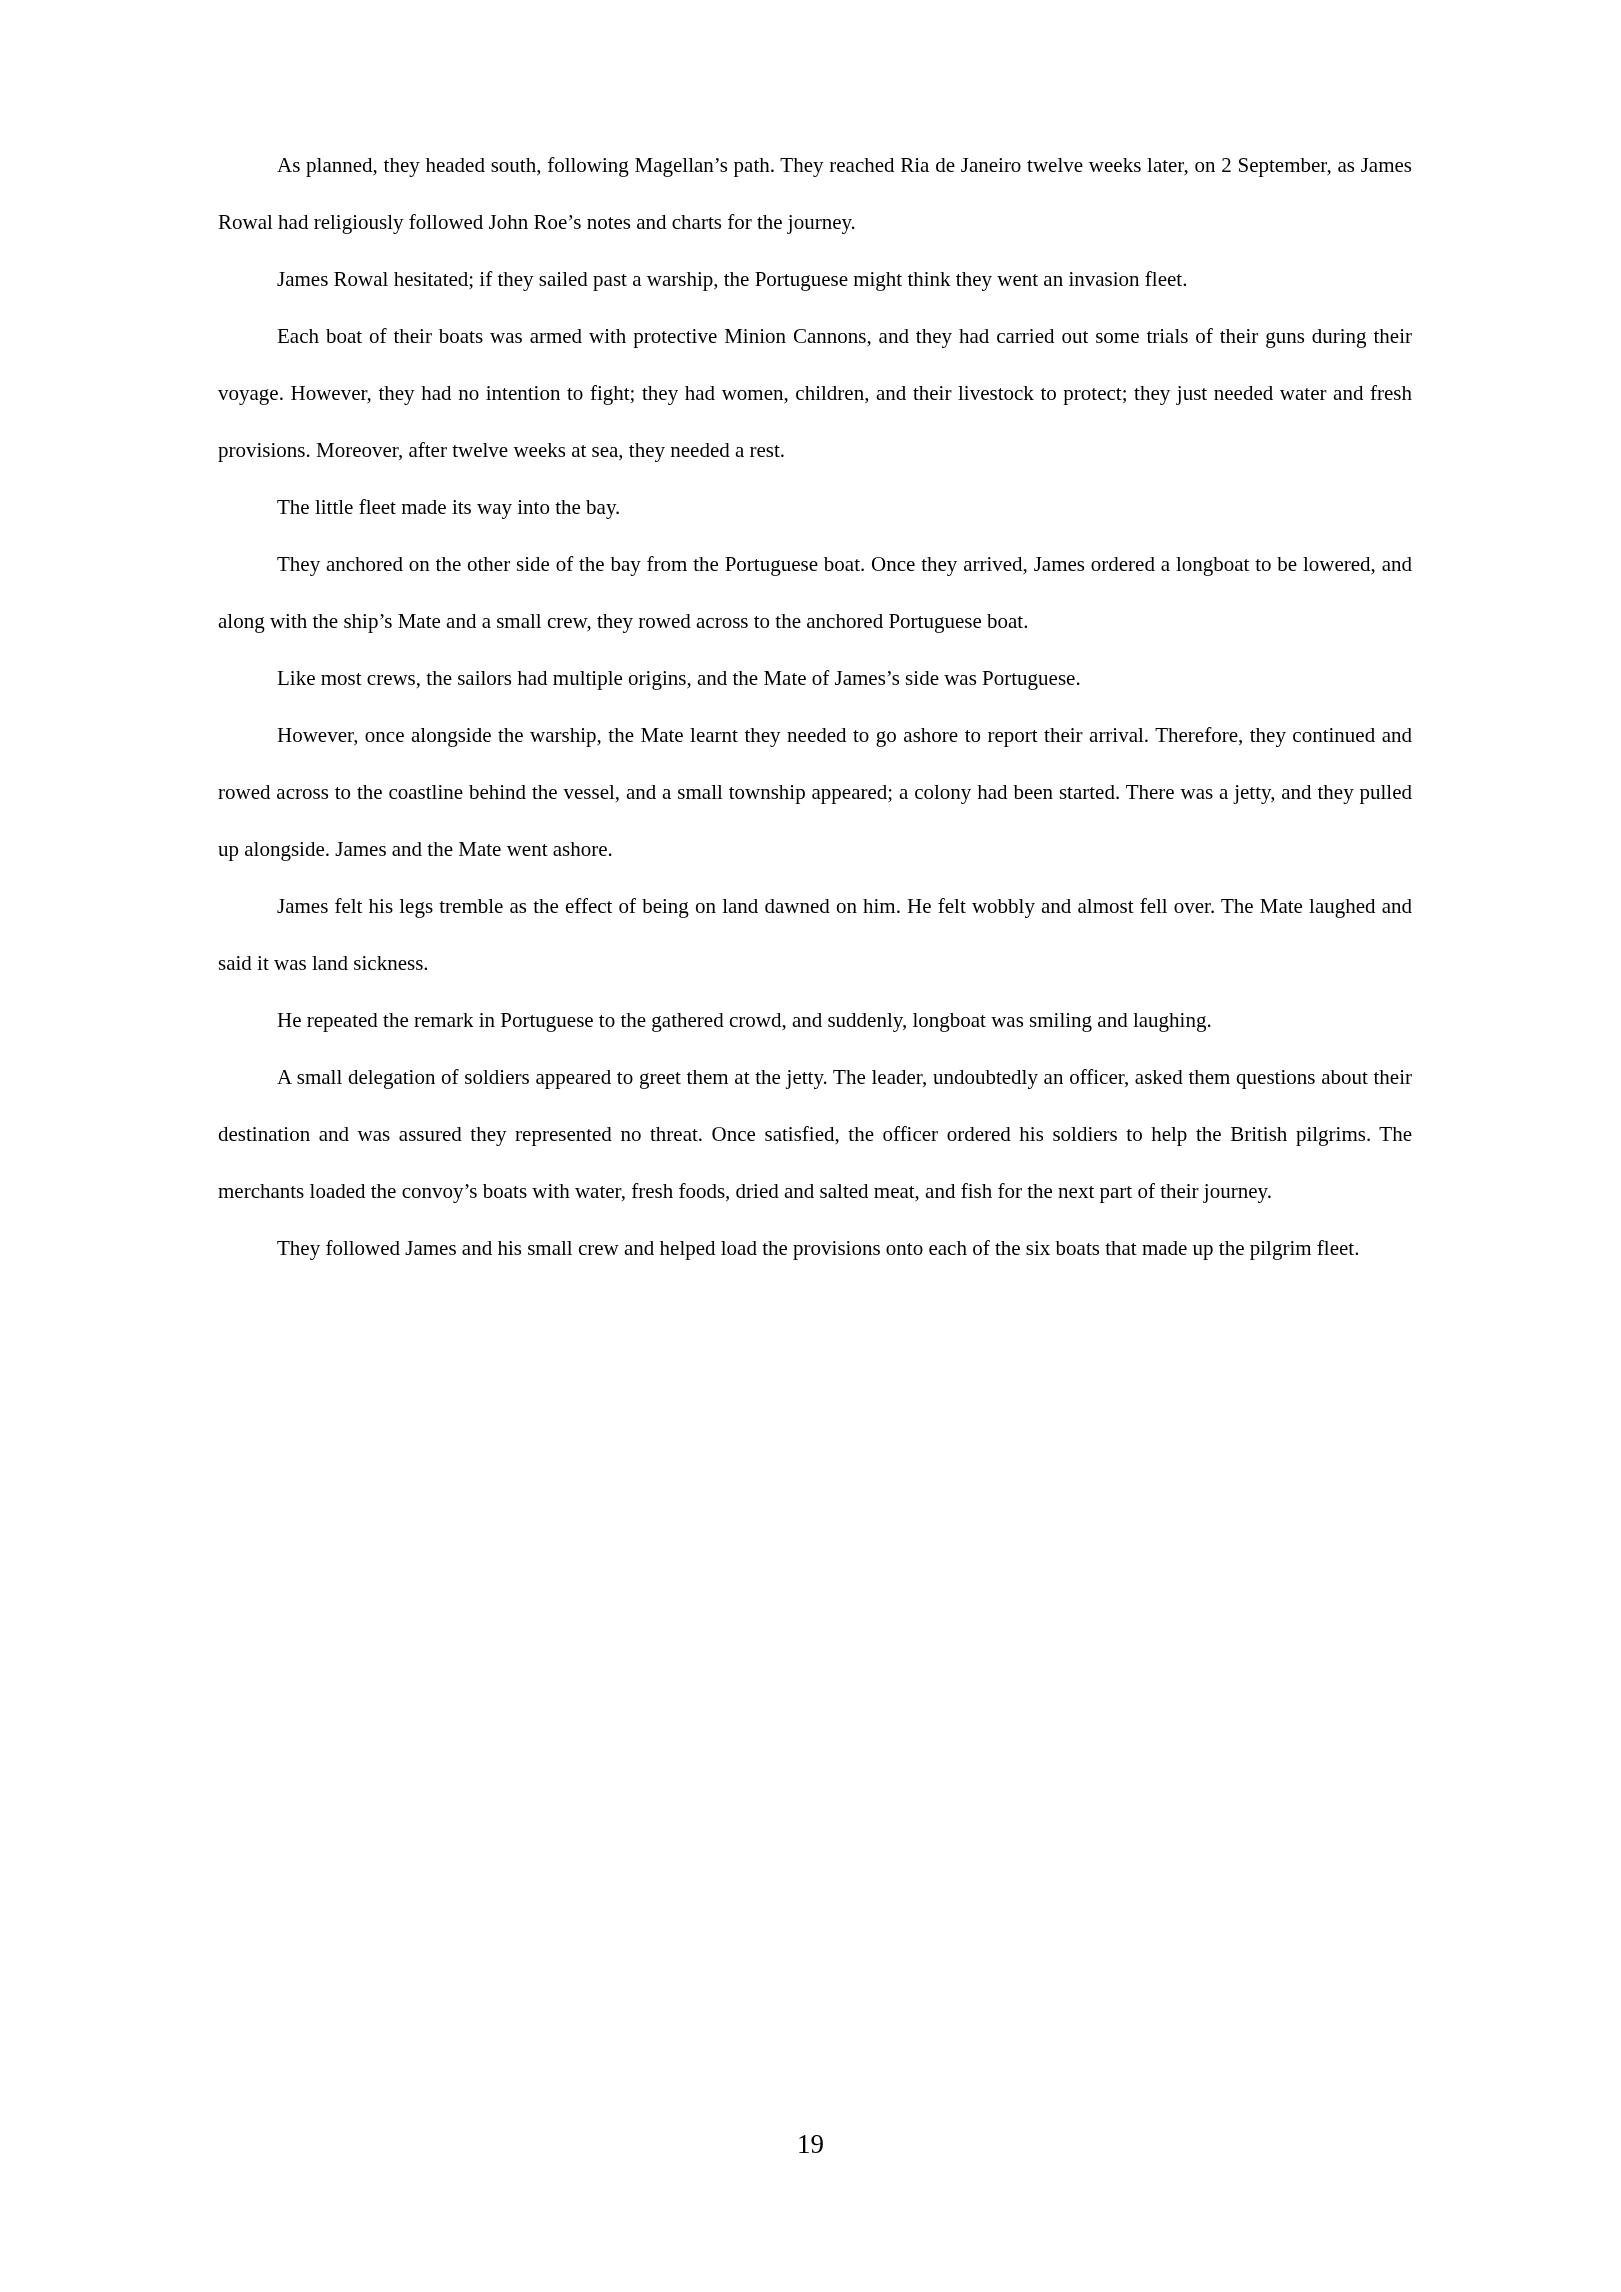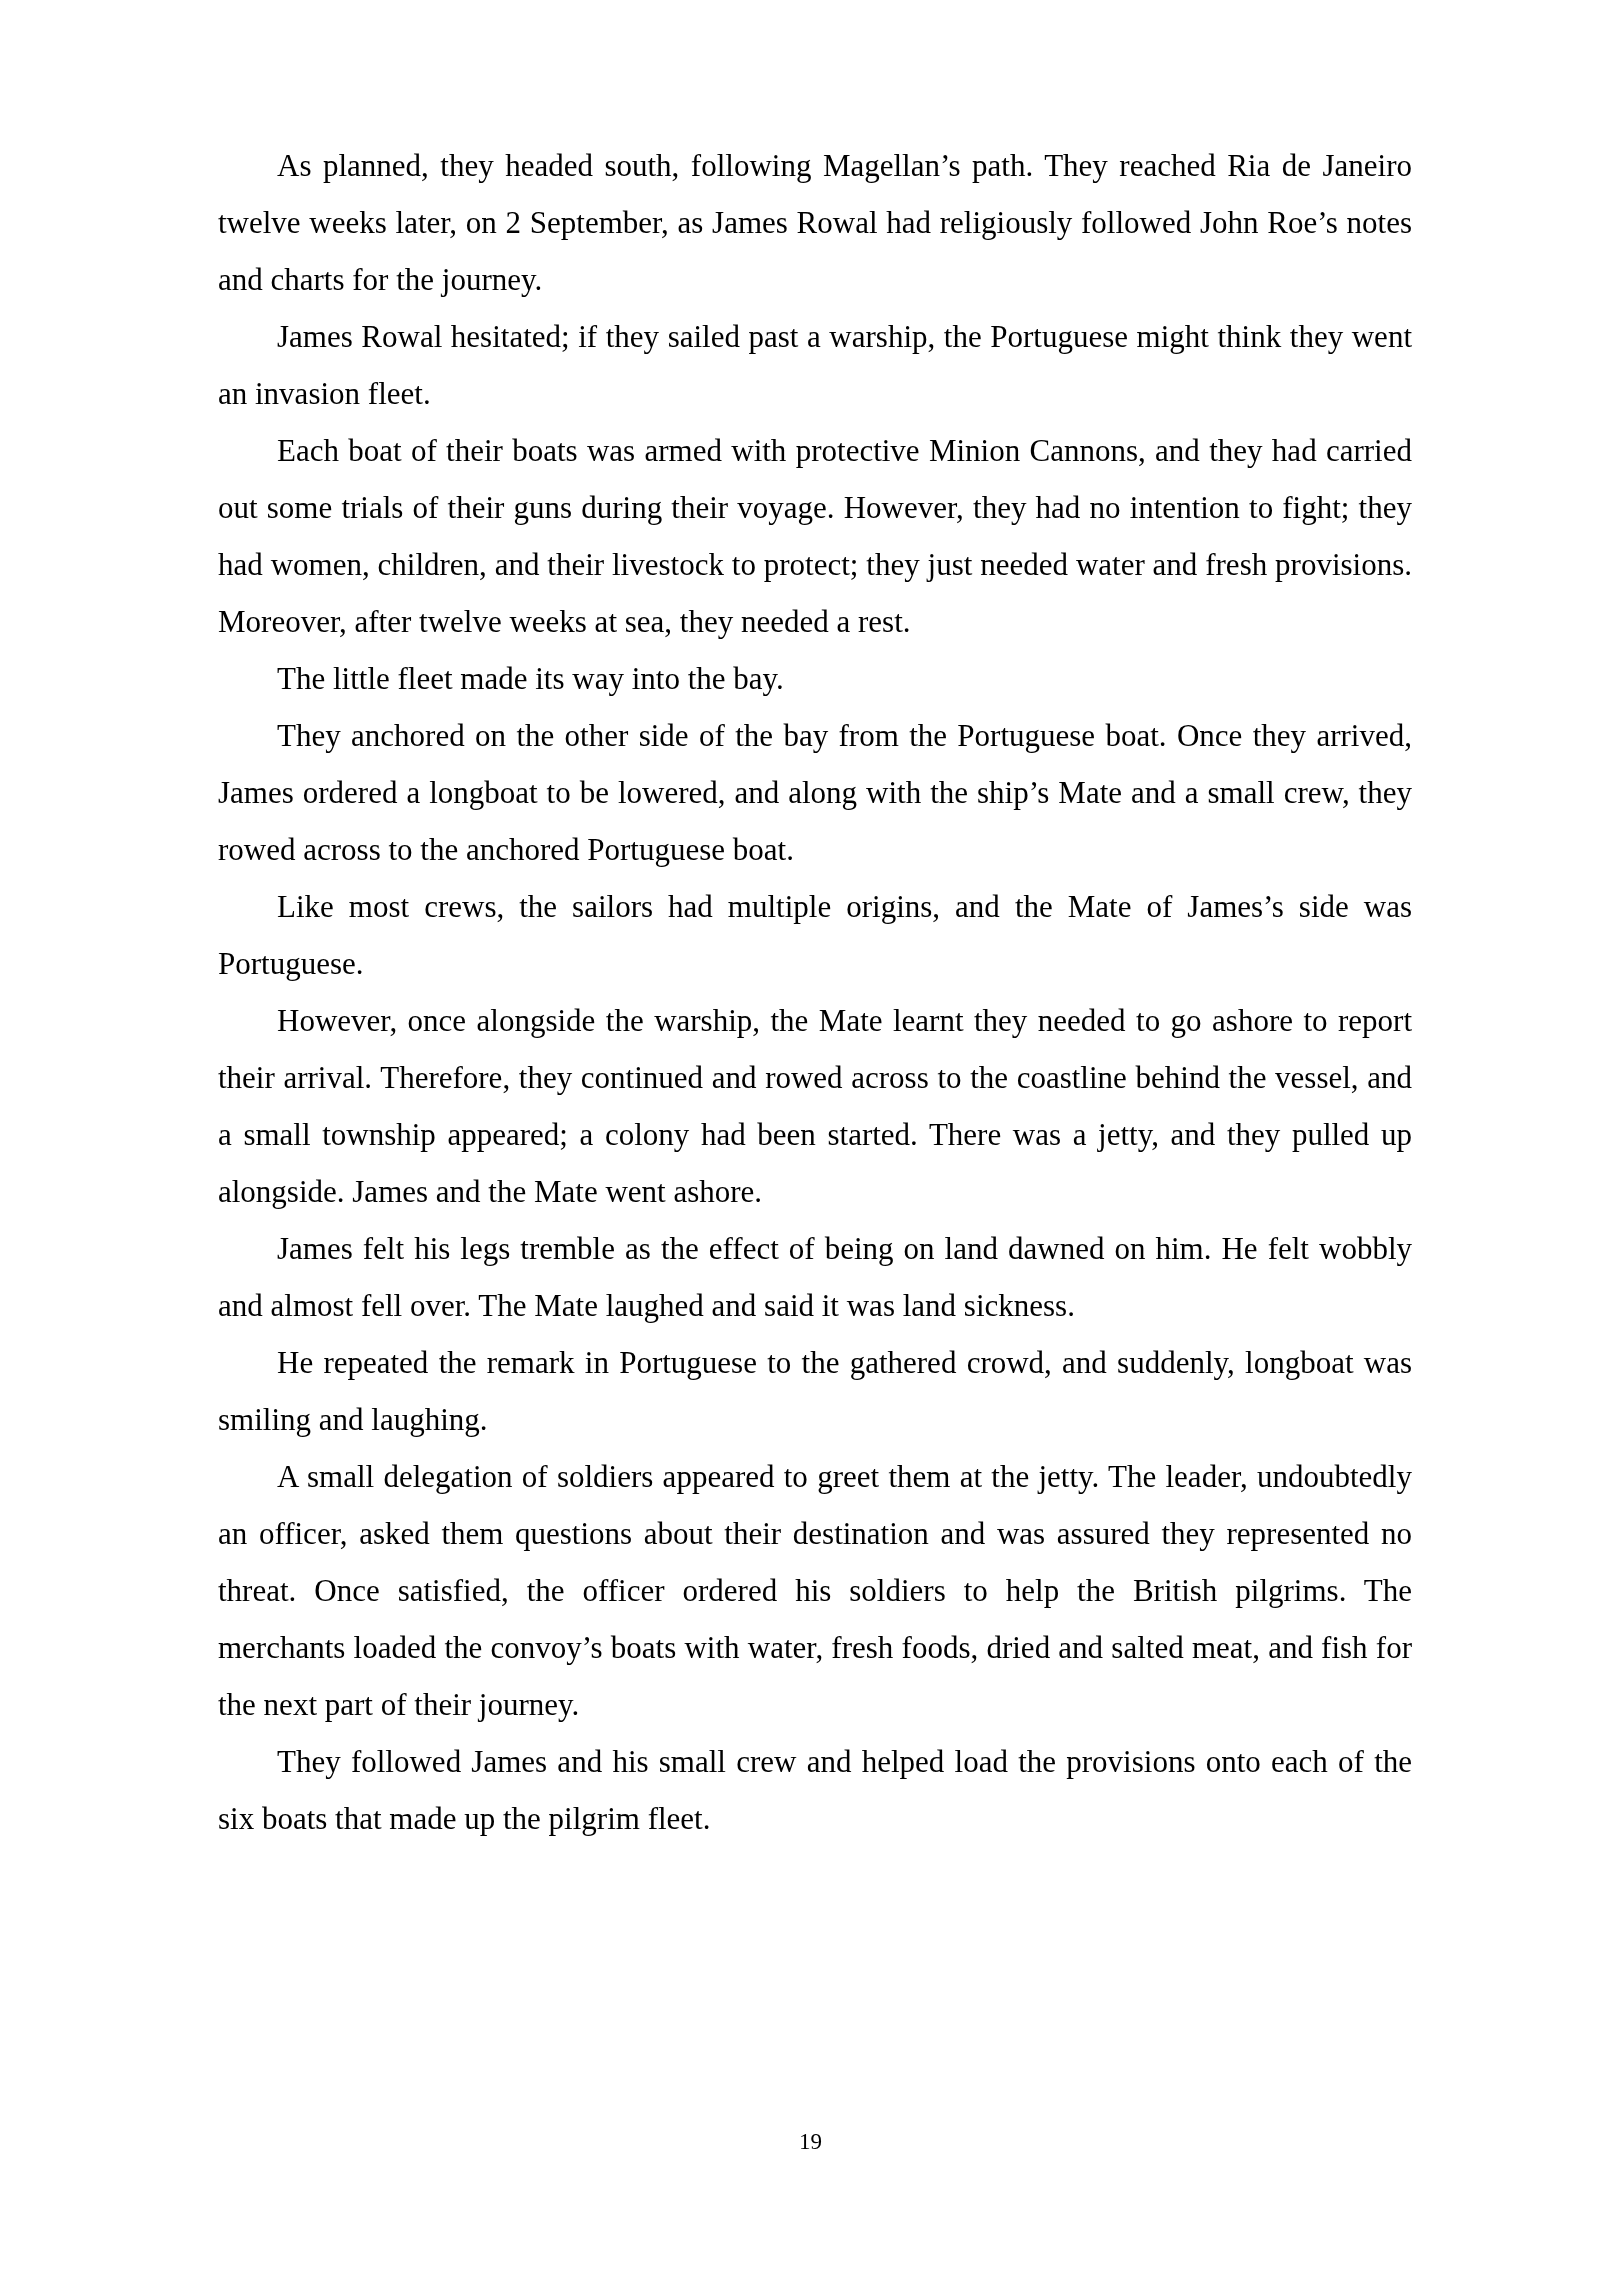--- a/index.html
+++ b/index.html
@@ -20,33 +20,33 @@
   .text-column {
     position: absolute;
     left: 218px;
     top: 137px;
     width: 1194px;
   }
   .para {
     margin: 0;
     text-indent: 59px;
     text-align: justify;
-    font-size: 31px;
+    font-size: 21px;
     line-height: 57px;
     color: #000000;
     hyphens: none;
     -webkit-hyphens: none;
   }
   .page-number {
     position: absolute;
     left: 0;
     right: 0;
     top: 2129px;
     text-align: center;
-    font-size: 23px;
+    font-size: 27px;
     font-family: "Liberation Serif", "DejaVu Serif", serif;
     color: #000000;
   }
 </style>
 </head>
 <body>
 
 <div class="page">
 
   <div class="text-column">

